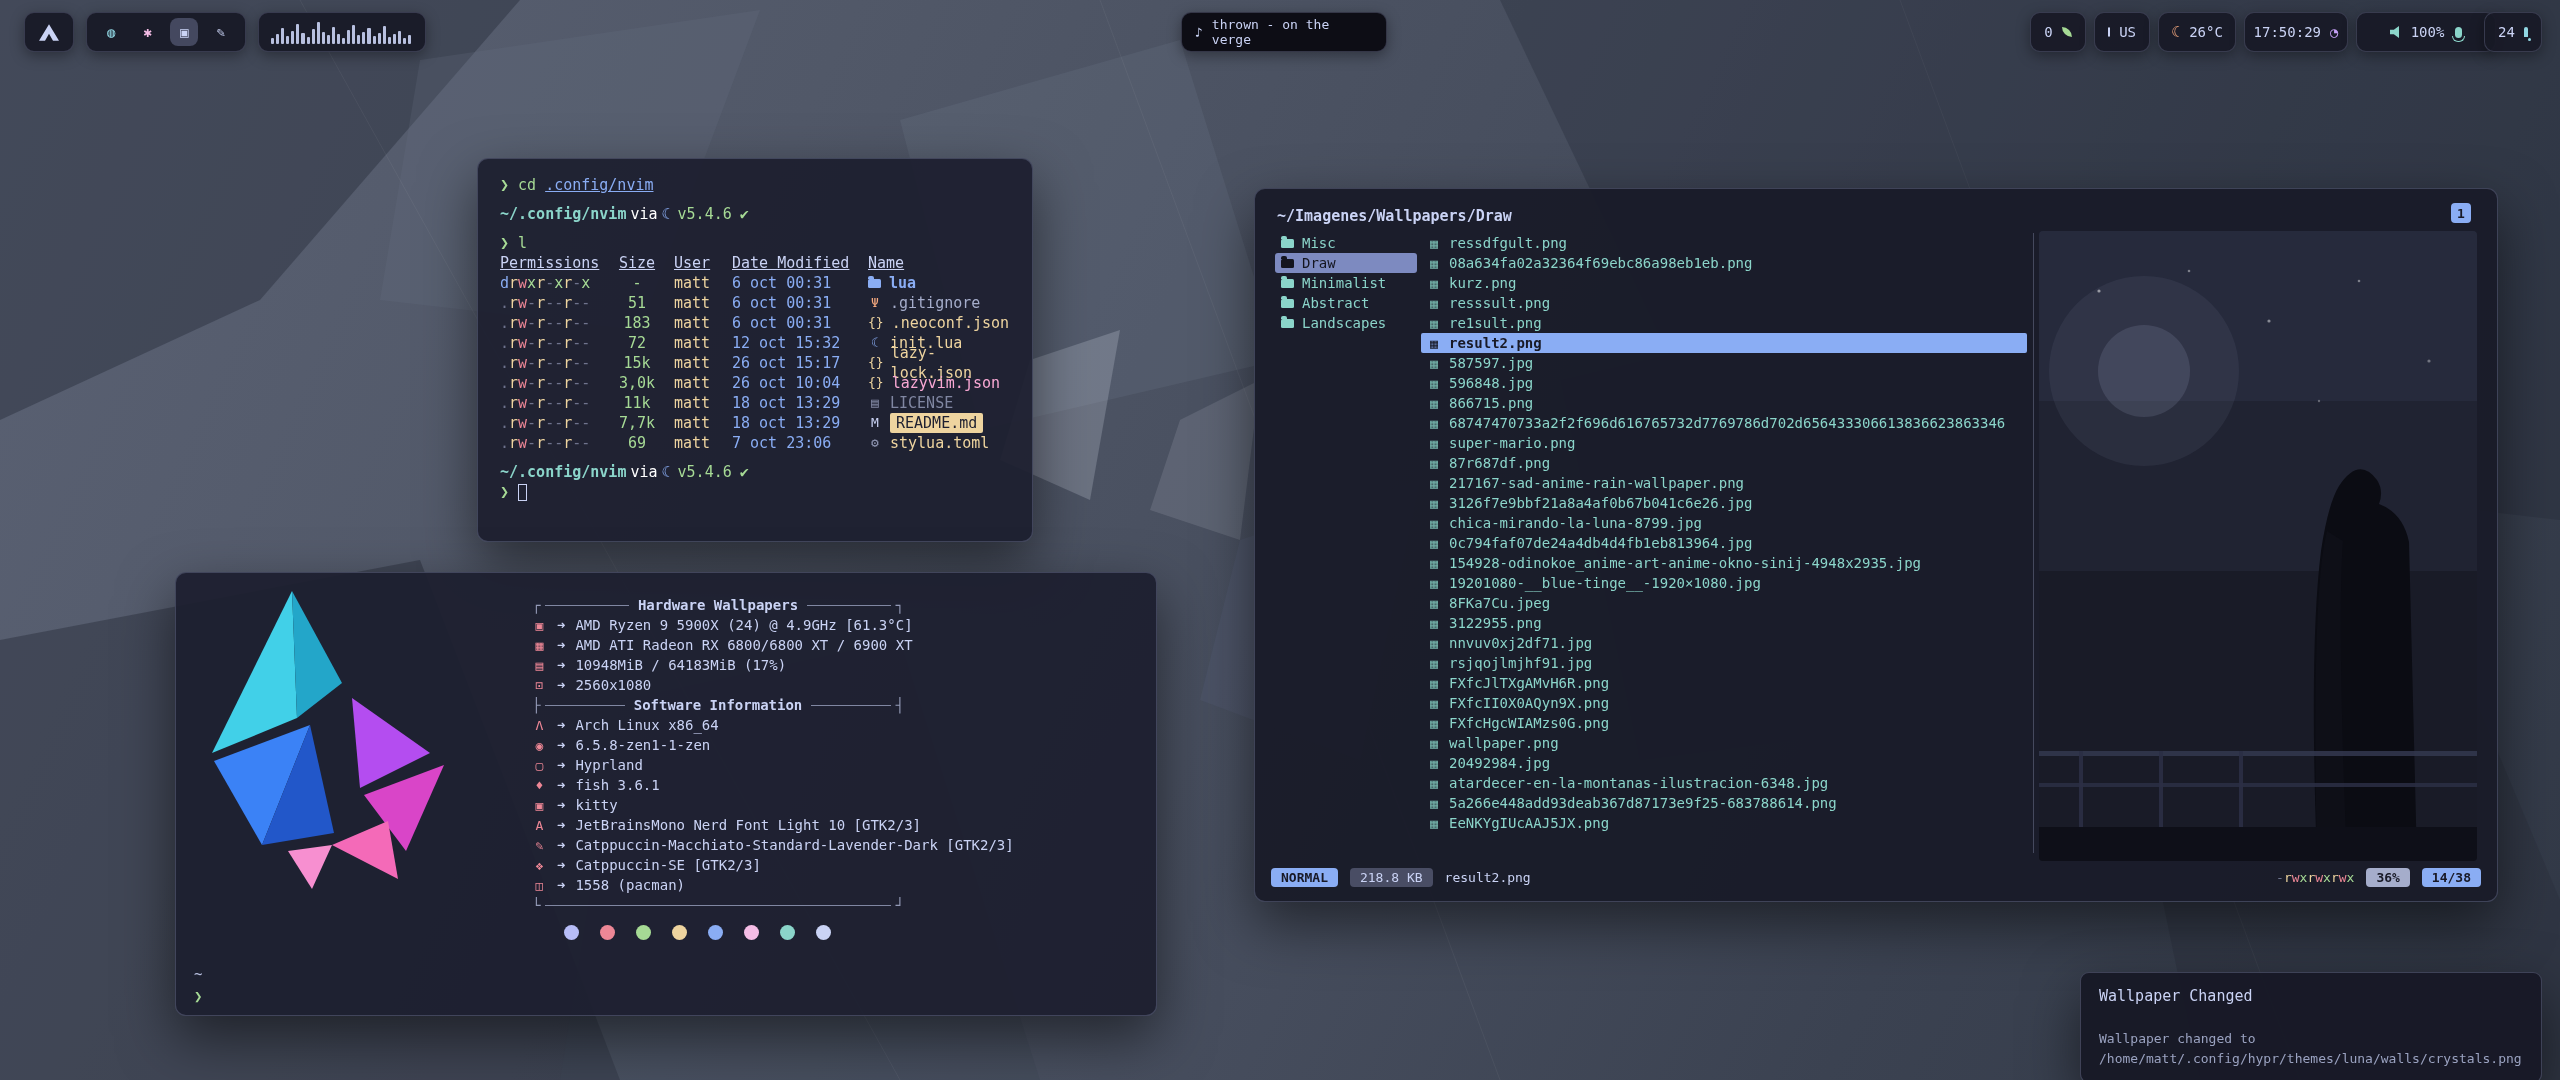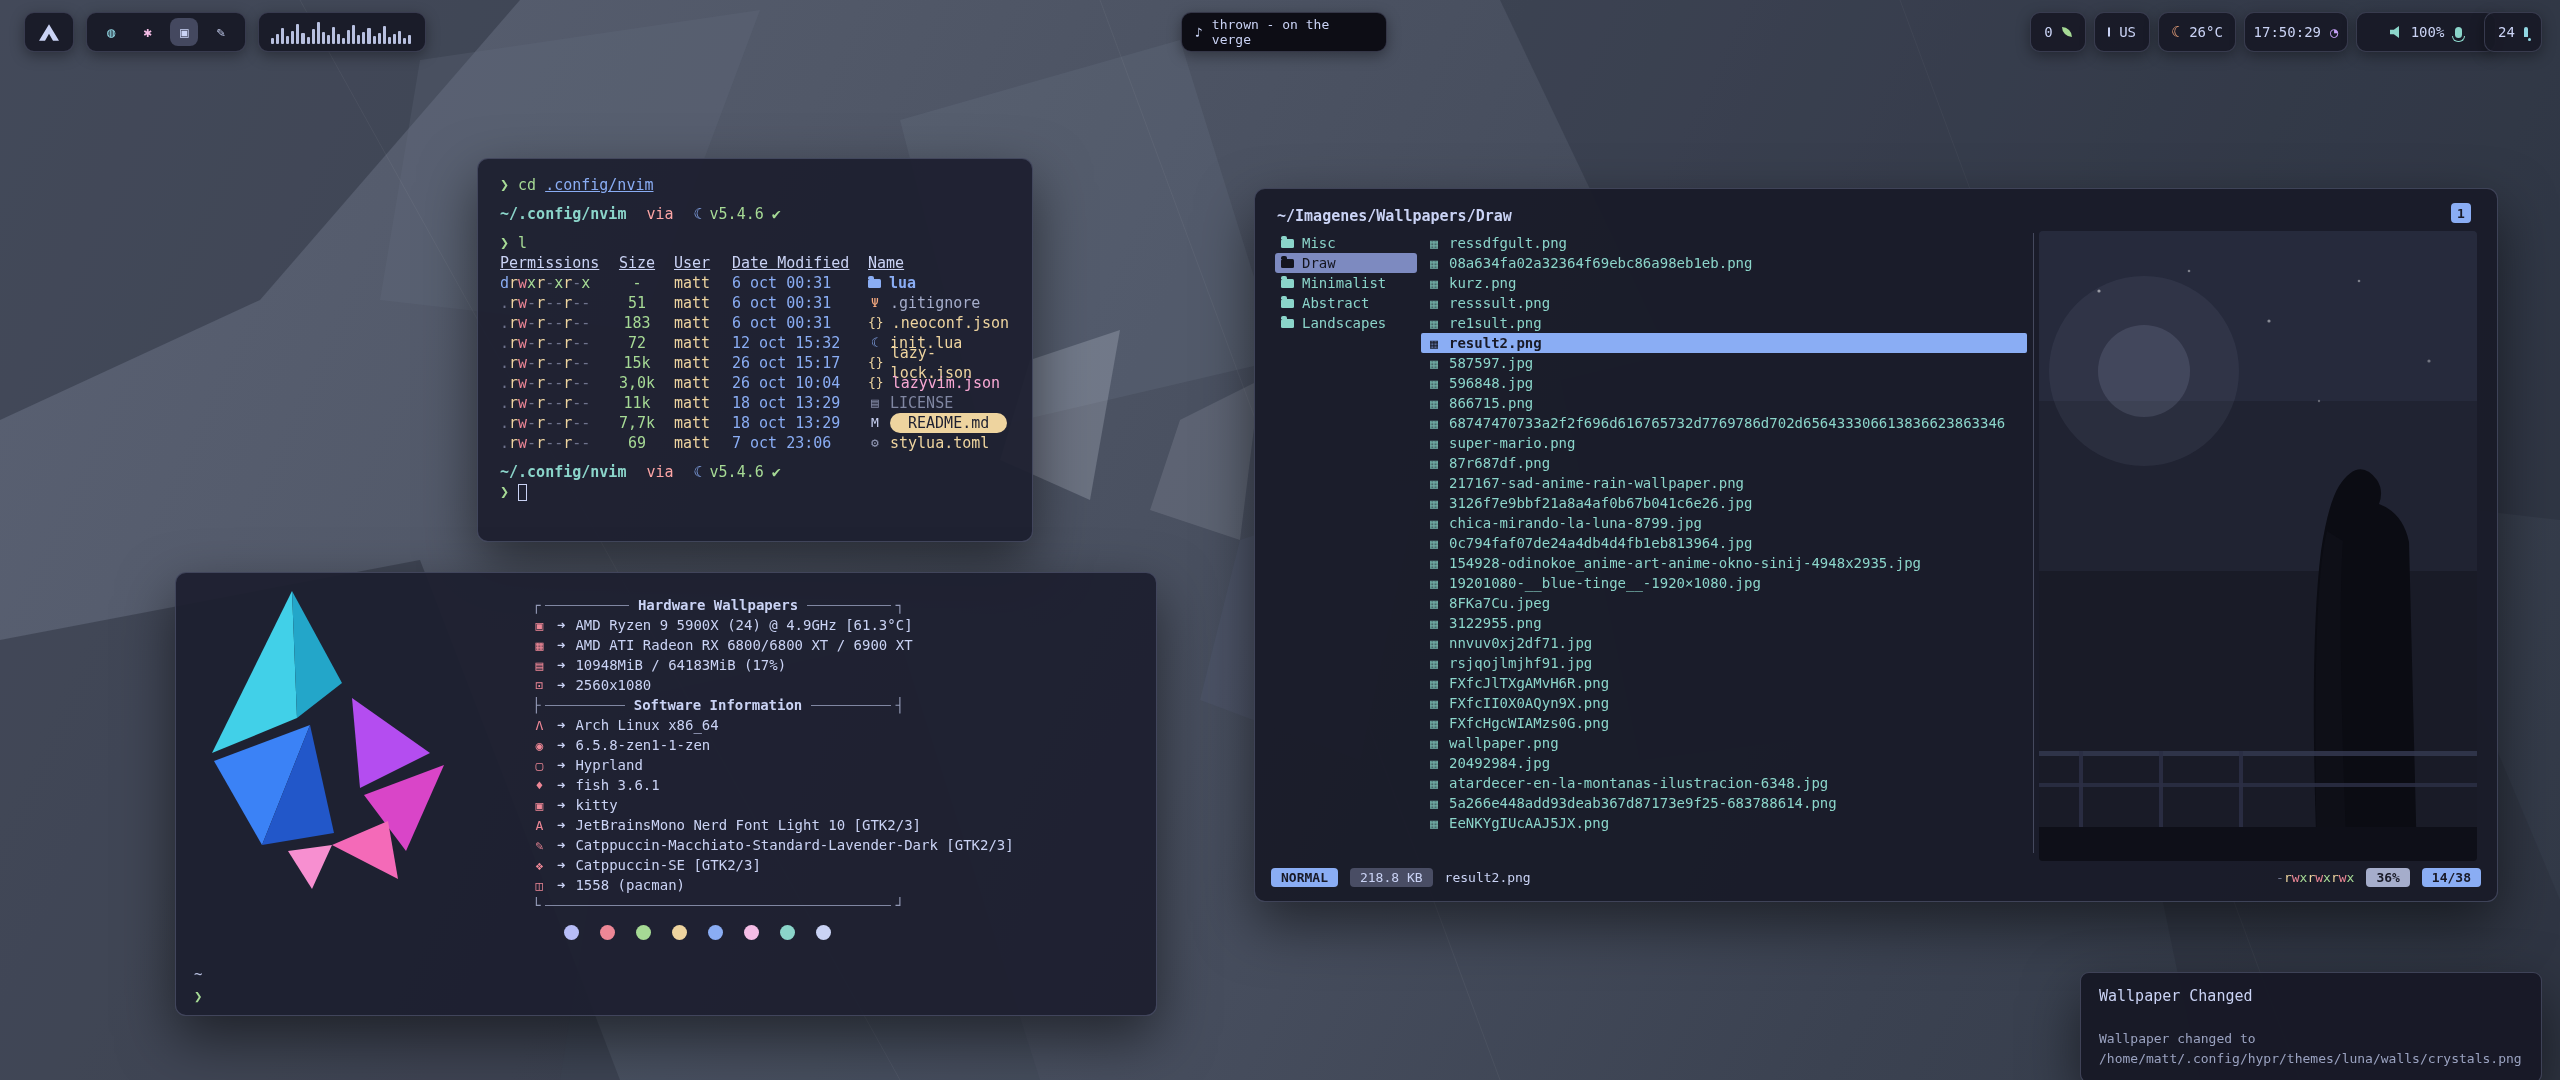--- a/index.html
+++ b/index.html
@@ -50,34 +50,34 @@
     border:1px solid rgba(95,100,128,.55);border-radius:11px;
     box-shadow:0 22px 55px rgba(0,0,0,.5);
   }
   
   #terminal{left:477px;top:158px;width:556px;height:384px;padding:16px 22px;font-size:15px;line-height:20px}
   .tgap{height:9px}
   .prompt{color:#a6da95;margin-right:9px}
   .cmd{color:#a6da95}
   .cmdarg{color:#8aadf4;text-decoration:underline}
   .pl-path{color:#8bd5ca;font-weight:bold}
-  .pl-via{color:#fca5a5;margin:0 20px}
+  .pl-via{color:#ffffff;margin:0 4px}
   .pl-moon{color:#8aadf4;margin-right:7px}
   .pl-ver{color:#a6da95}
   .pl-check{color:#a6da95;margin-left:8px}
   .lsrow,.lshead{display:flex;height:20px;align-items:center;gap:14px}
   .c-perms{width:100px}
   .c-size{width:46px;text-align:center;color:#a6da95}
   .c-user{width:44px;color:#eed49f}
   .c-date{width:122px;color:#8aadf4}
   .c-name{display:flex;gap:8px;align-items:center;flex:1}
   .lshead span{color:#cad3f5;text-decoration:underline}
   .lshead .c-size{color:#cad3f5}.lshead .c-user{color:#cad3f5}.lshead .c-date{color:#cad3f5}
   .cr{color:#eed49f}.cw{color:#ed8796}.cx{color:#a6da95}.cd{color:#8aadf4}.cm{color:#6e738d}
-  .hl-name{background:#eed49f;color:#1e2030 !important;padding:0 18px;border-radius:10px}
+  .hl-name{background:#eed49f;color:#1e2030 !important;padding:0 6px;border-radius:2px}
   .fico{font-size:13px;min-width:14px;text-align:center}
   .fold{width:13px;height:9px;border-radius:1.5px;position:relative;display:inline-block}
   .fold,.fold::before{background:currentColor}
   .fold::before{content:"";position:absolute;left:0;top:-3px;width:6px;height:3px;border-radius:2px 2px 0 0}
   .cursorbox{display:inline-block;width:9px;height:17px;border:1.5px solid #cad3f5;vertical-align:middle}
   
   #fetch{left:175px;top:572px;width:982px;height:444px;font-size:14px}
   #fetch .logo{position:absolute;left:16px;top:10px}
   .finfo{position:absolute;left:356px;top:22px;width:606px}
   .fline{display:flex;height:20px;align-items:center;gap:10px}

